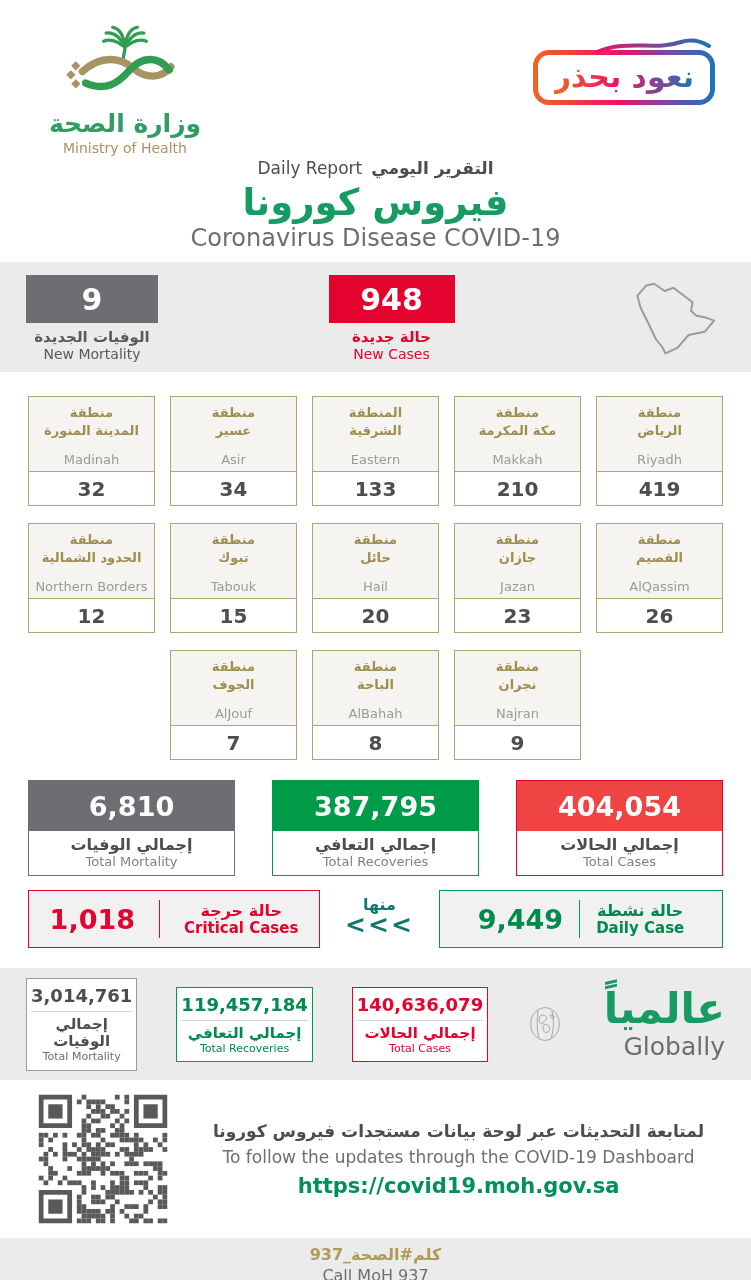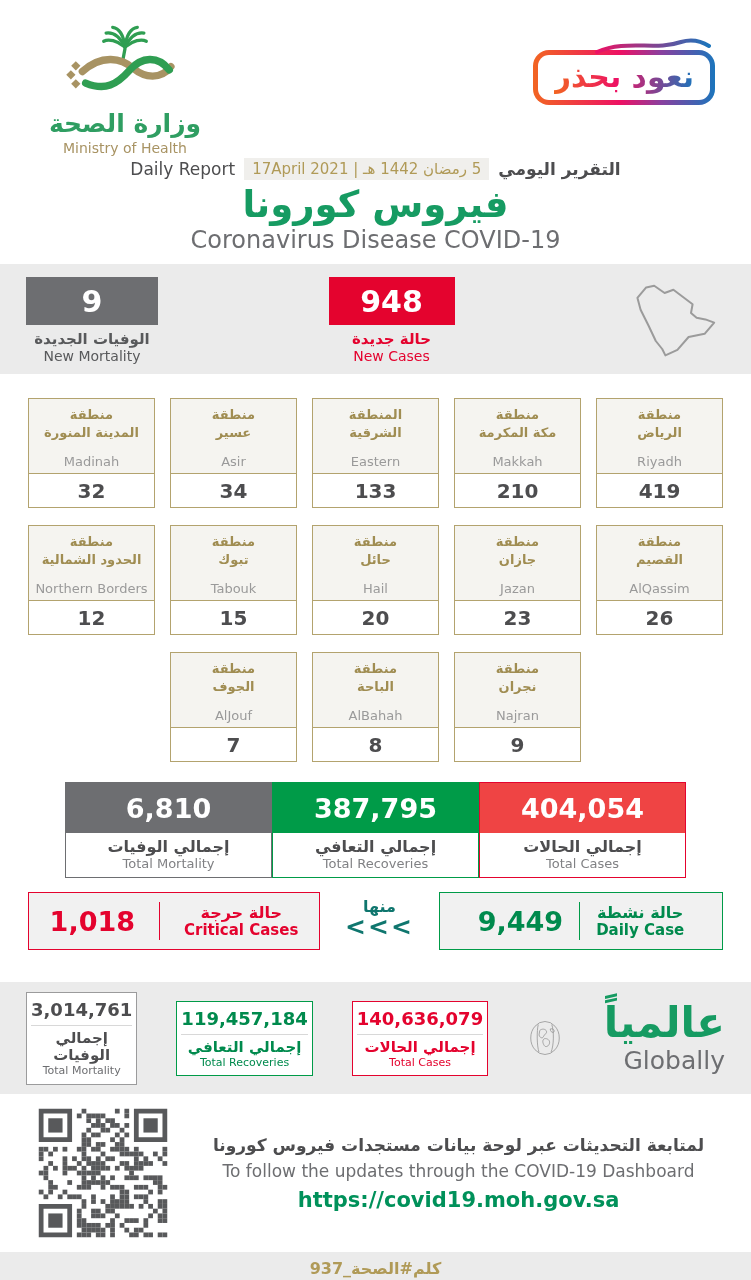--- a/index.html
+++ b/index.html
@@ -44,21 +44,21 @@
   .locally-en{font-size:26px;color:#6d6e71;margin-top:2px;}
   
   .regions{margin-top:24px;}
   .region-row{display:flex;justify-content:center;gap:15px;margin-bottom:17px;}
   .rcard{width:125px;border:1px solid #b3a36e;background:#fff;}
   .rcard-top{height:63px;background:#f5f4f0;border-bottom:1px solid #b3a36e;padding:7px 3px 4px 3px;display:flex;flex-direction:column;justify-content:space-between;}
   .rcard-ar{font-size:13px;font-weight:bold;color:#a08d52;text-align:center;direction:rtl;white-space:pre-line;line-height:1.35;}
   .rcard-en{font-size:13px;color:#9a9a9a;text-align:center;}
   .rcard-num{height:33px;display:flex;align-items:center;justify-content:center;font-size:20px;font-weight:bold;color:#4d4d4f;background:#fff;}
   
-  .totals{display:flex;justify-content:center;padding:0 17px;margin-top:20px;}
+  .totals{display:flex;justify-content:space-between;padding:0 28px;margin-top:20px;}
   .tbox{width:205px;background:#fff;text-align:center;}
   .tbox-top{height:50px;display:flex;align-items:center;justify-content:center;color:#fff;font-size:27px;font-weight:bold;}
   .tbox-bottom{padding:4px 2px 6px 2px;}
   .tbox-ar{font-size:16px;font-weight:bold;color:#4d4d4f;direction:rtl;line-height:1.2;}
   .tbox-en{font-size:13px;color:#808184;}
   .tbox-gray {border:1px solid #6d6e71;} .tbox-gray  .tbox-top{background:#6d6e71;}
   .tbox-green{border:1px solid #009b48;} .tbox-green .tbox-top{background:#009b48;}
   .tbox-red  {border:1px solid #e4032e;} .tbox-red   .tbox-top{background:#ef4444;}
   
   .breakdown{display:flex;justify-content:space-between;align-items:center;padding:0 28px;margin-top:14px;}
@@ -68,21 +68,21 @@
   .bd-num{font-size:27px;font-weight:bold;}
   .bd-div{width:1px;height:38px;}
   .bd-critical .bd-div{background:#e4032e;} .bd-active .bd-div{background:#009b48;}
   .bd-labels{text-align:center;line-height:1.1;}
   .bd-ar{font-size:16px;font-weight:bold;direction:rtl;}
   .bd-en{font-size:15px;font-weight:bold;}
   .bd-linker{text-align:center;color:#0f766e;margin-top:-6px;}
   .bd-linker-ar{font-size:16px;font-weight:bold;direction:rtl;}
   .bd-arrows{font-size:25px;font-weight:bold;letter-spacing:2px;line-height:.9;}
   
-  .globally-band{margin-top:32px;height:112px;display:flex;align-items:center;padding:0 26px;box-sizing:border-box;justify-content:space-between;gap:39px;}
+  .globally-band{margin-top:20px;height:112px;display:flex;align-items:center;padding:0 26px;box-sizing:border-box;justify-content:space-between;gap:39px;}
   .gbox{background:#fff;text-align:center;width:152px;padding:6px 4px;box-sizing:border-box;}
   .gbox-num{font-size:18px;font-weight:bold;padding-bottom:5px;border-bottom:1px solid #d8d8d8;}
   .gbox-ar{font-size:15px;font-weight:bold;margin-top:4px;direction:rtl;line-height:1.15;}
   .gbox-en{font-size:11px;line-height:1.2;}
   .gbox-gray {border:1px solid #9b9b9c;} .gbox-gray .gbox-num{color:#4d4d4f;} .gbox-gray .gbox-ar{color:#4d4d4f;} .gbox-gray .gbox-en{color:#6d6e71;}
   .gbox-green{border:1px solid #009b48;} .gbox-green .gbox-num,.gbox-green .gbox-ar,.gbox-green .gbox-en{color:#008a4d;}
   .gbox-red  {border:1px solid #e4032e;} .gbox-red  .gbox-num,.gbox-red  .gbox-ar,.gbox-red  .gbox-en{color:#e4032e;}
   .globally-head{text-align:right;}
   .globally-ar{font-size:42px;font-weight:bold;color:#169b62;line-height:1;direction:rtl;}
   .globally-en{font-size:25px;color:#6d6e71;margin-top:2px;}
@@ -146,21 +146,20 @@
       <div class="badge-frame">
         <div class="badge-inner">
           <span class="badge-text">نعود بحذر</span>
         </div>
       </div>
     </div>
   </div>
 
   <div class="report-line">
     <span class="report-en">Daily Report</span>
-    <span class="report-date">5 رمضان 1442 هـ | 17April 2021</span>
     <span class="report-ar">التقرير اليومي</span>
   </div>
 
   <div class="main-title-ar">فيروس كورونا</div>
   <div class="main-title-en">Coronavirus Disease COVID-19</div>
 
   <div class="band locally-band">
     <div class="stat stat-mortality">
       <div class="stat-box">9</div>
       <div class="stat-ar">الوفيات الجديدة</div>

